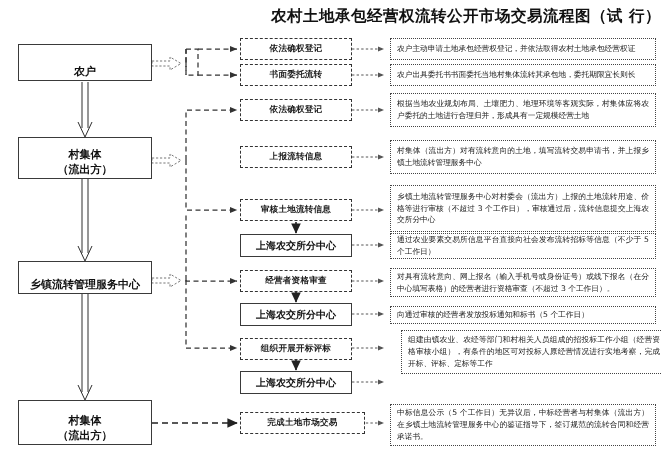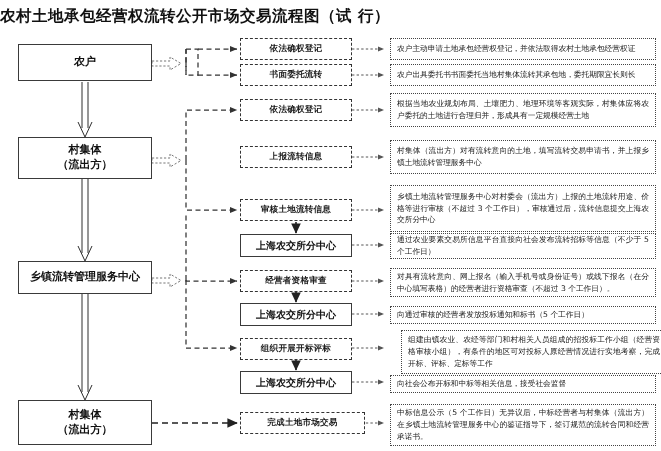--- a/index.html
+++ b/index.html
@@ -8,39 +8,39 @@
     background:#ffffff;
     font-family:"DejaVu Sans","Liberation Sans",sans-serif;
     overflow:hidden;
     position:relative;
   }
   #canvas{position:absolute;left:0;top:0;width:661px;height:451px;}
 
   .title{
     position:absolute;
     left:0;top:6px;width:661px;
-    text-align:left;
+    text-align:right;
     font-family:"DejaVu Serif","Liberation Serif",serif;
     font-weight:bold;
     font-size:15.5px;
     letter-spacing:0.5px;
     color:#111;
     white-space:nowrap;
   }
 
   
   .lbox{
     position:absolute;
     border:1.6px solid #3a3a3a;
     background:#ffffff;
     box-sizing:border-box;
     display:flex;
     flex-direction:column;
     align-items:center;
-    justify-content:center;
+    justify-content:flex-end;
     font-family:"DejaVu Serif","Liberation Serif",serif;
     font-weight:bold;
     font-size:11px;
     color:#111;
     line-height:1.35;
     text-align:center;
   }
   .lbox .l2{display:block;}
 
   
@@ -279,21 +279,18 @@
   </div>
 
   <div class="rbox" style="top:306px;height:18px;">
     <span>向通过审核的经营者发放投标通知和标书（5 个工作日）</span>
   </div>
 
   <div class="rbox" style="top:330px;height:44px;margin-left:11px;">
     <span>组建由镇农业、农经等部门和村相关人员组成的招投标工作小组（经营资格审核小组），有条件的地区可对投标人原经营情况进行实地考察，完成开标、评标、定标等工作</span>
   </div>
 
-  <div class="rbox" style="top:375px;height:18px;">
-    <span>向社会公布开标和中标等相关信息，接受社会监督</span>
-  </div>
 
   <div class="rbox" style="top:404px;height:42px;">
     <span>中标信息公示（5 个工作日）无异议后，中标经营者与村集体（流出方）在乡镇土地流转管理服务中心的鉴证指导下，签订规范的流转合同和经营承诺书。</span>
   </div>
 
 </div>
 
 </body></html>

